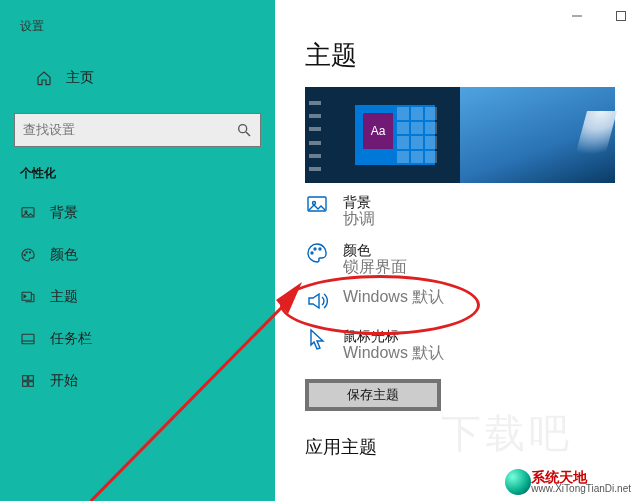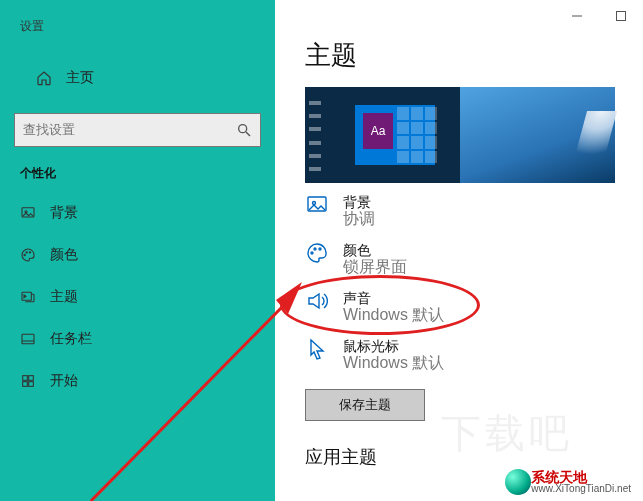--- a/index.html
+++ b/index.html
@@ -37,21 +37,21 @@
   .preview-start { position: absolute; left: 4px; top: 14px; width: 12px; height: 70px; display: flex; flex-direction: column; justify-content: space-between; }
   .preview-start div { height: 4px; background: rgba(255,255,255,0.4); }
   .preview-right { flex: 1; background: linear-gradient(160deg,#4fa3e0 0%, #2a73b5 60%, #0a3b66 100%); position: relative; }
   .preview-light { position: absolute; right: 6px; top: 24px; width: 30px; height: 60px; background: radial-gradient(circle at top,#fff,#cde 30%,transparent 70%); transform: skewX(-15deg); opacity: .9; }
 
   .setting-row { display: flex; gap: 14px; padding: 10px 0 4px 30px; align-items: flex-start; }
   .setting-row .icn { width: 24px; height: 24px; color: #0067c0; flex-shrink: 0; }
   .setting-text .t1 { font-size: 14px; color: #111; line-height: 18px; }
   .setting-text .t2 { font-size: 16px; color: #7a7a7a; line-height: 16px; }
 
-  .save-btn { margin: 14px 0 0 30px; width: 120px; height: 32px; border: 1px solid #737373; background: #ccc; font-size: 13px; color: #111; display: flex; align-items: center; justify-content: center; }
+  .save-btn { margin: 14px 0 0 30px; width: 136px; height: 32px; border: 4px solid #737373; background: #ccc; font-size: 13px; color: #111; display: flex; align-items: center; justify-content: center; }
 
   .section-title { font-size: 18px; color: #111; padding: 24px 16px 0 30px; }
 
   
   .red-ellipse { position: absolute; border: 3px solid #e02020; border-radius: 50%; width: 200px; height: 60px; left: 280px; top: 275px; pointer-events: none; }
   .red-arrow { position: absolute; left: 90px; top: 272px; width: 212px; height: 230px; pointer-events: none; }
 
   
   .wm-logo { position: absolute; right: 6px; bottom: 4px; display: flex; align-items: center; background: rgba(255,255,255,0.85); padding: 2px 6px; border-radius: 4px; }
   .wm-logo .globe { width: 26px; height: 26px; border-radius: 50%; background: radial-gradient(circle at 30% 30%,#7fd,#0a8 60%,#045); }
@@ -206,21 +206,20 @@
     </div>
   </div>
 
   <div class="setting-row">
     <svg class="icn" viewBox="0 0 24 24" fill="none" stroke="currentColor" stroke-width="1.4">
         <path d="M4 9v6h4l6 4V5L8 9H4z"></path>
         <path d="M17 8a5 5 0 0 1 0 8"></path>
         <path d="M19 5a9 9 0 0 1 0 14"></path>
       </svg>
     <div class="setting-text">
-      <div class="t1" data-bind="main.settings.2.title">声音</div>
       <div class="t2" data-bind="main.settings.2.subtitle">Windows 默认</div>
     </div>
   </div>
 
   <div class="setting-row">
     <svg class="icn" viewBox="0 0 24 24" fill="none" stroke="currentColor" stroke-width="1.4">
         <path d="M6 3l12 11h-6l3 7-3 1-3-7-3 3V3z"></path>
       </svg>
     <div class="setting-text">
       <div class="t1" data-bind="main.settings.3.title">鼠标光标</div>

